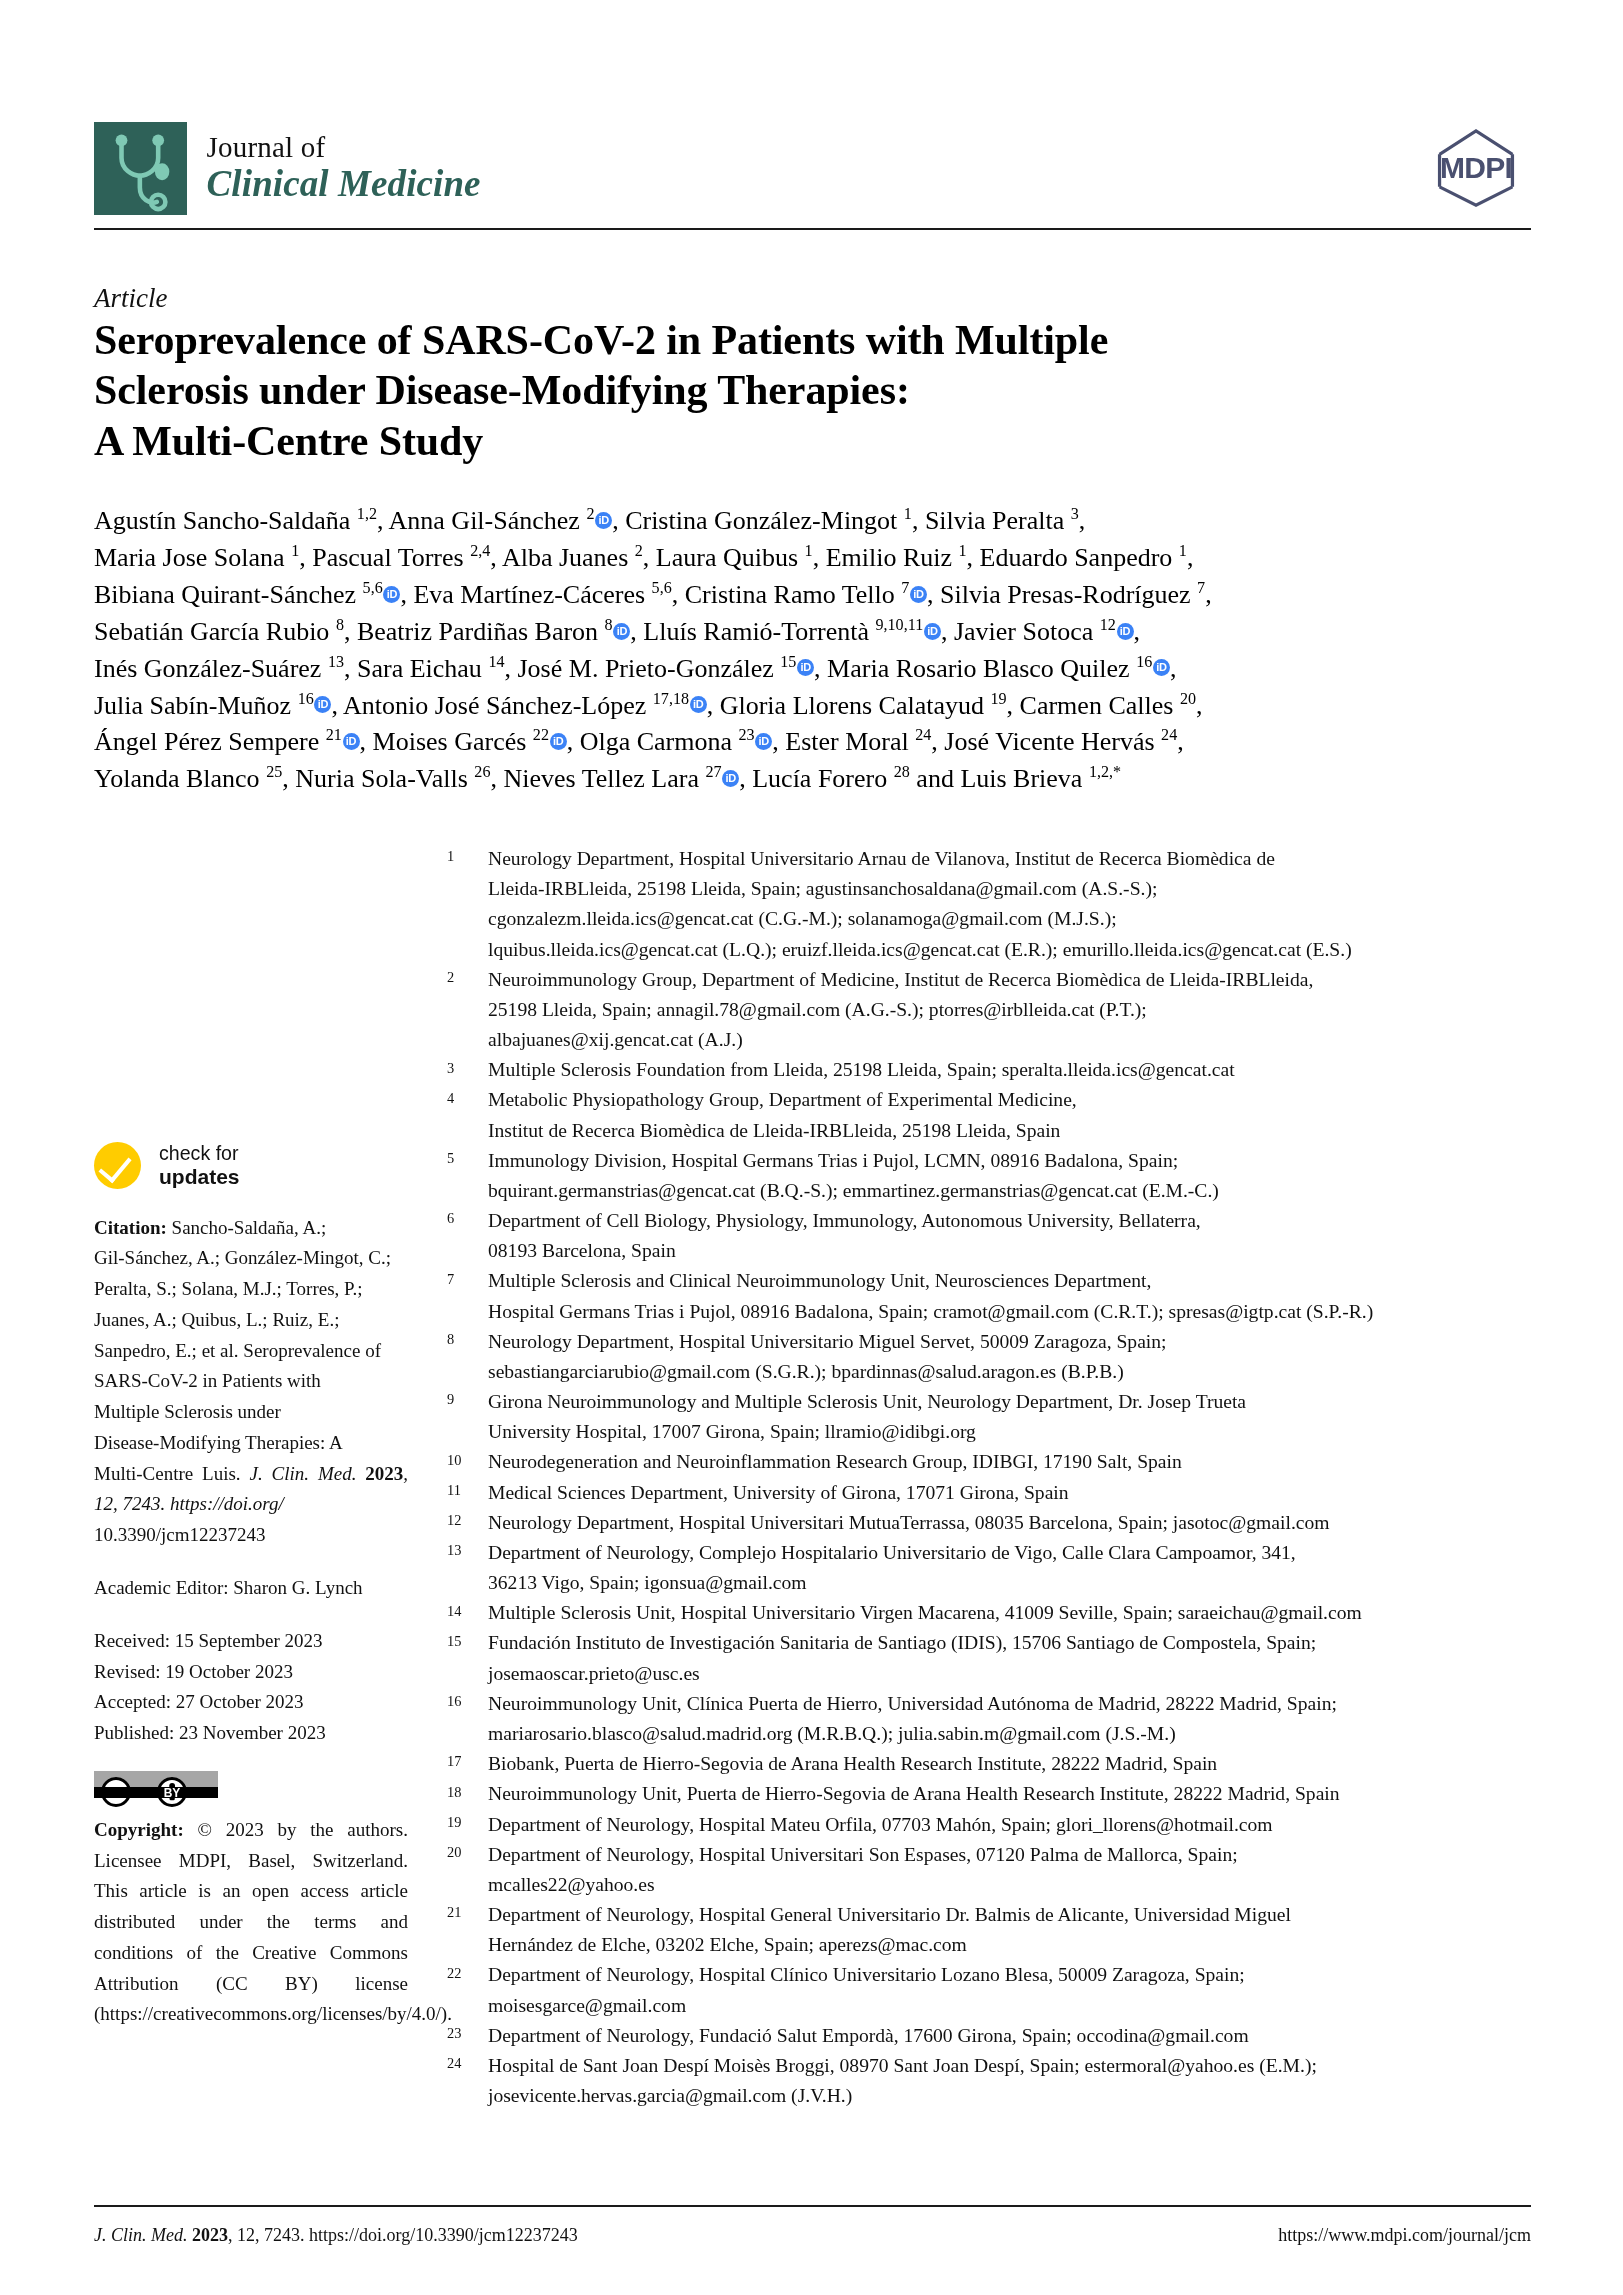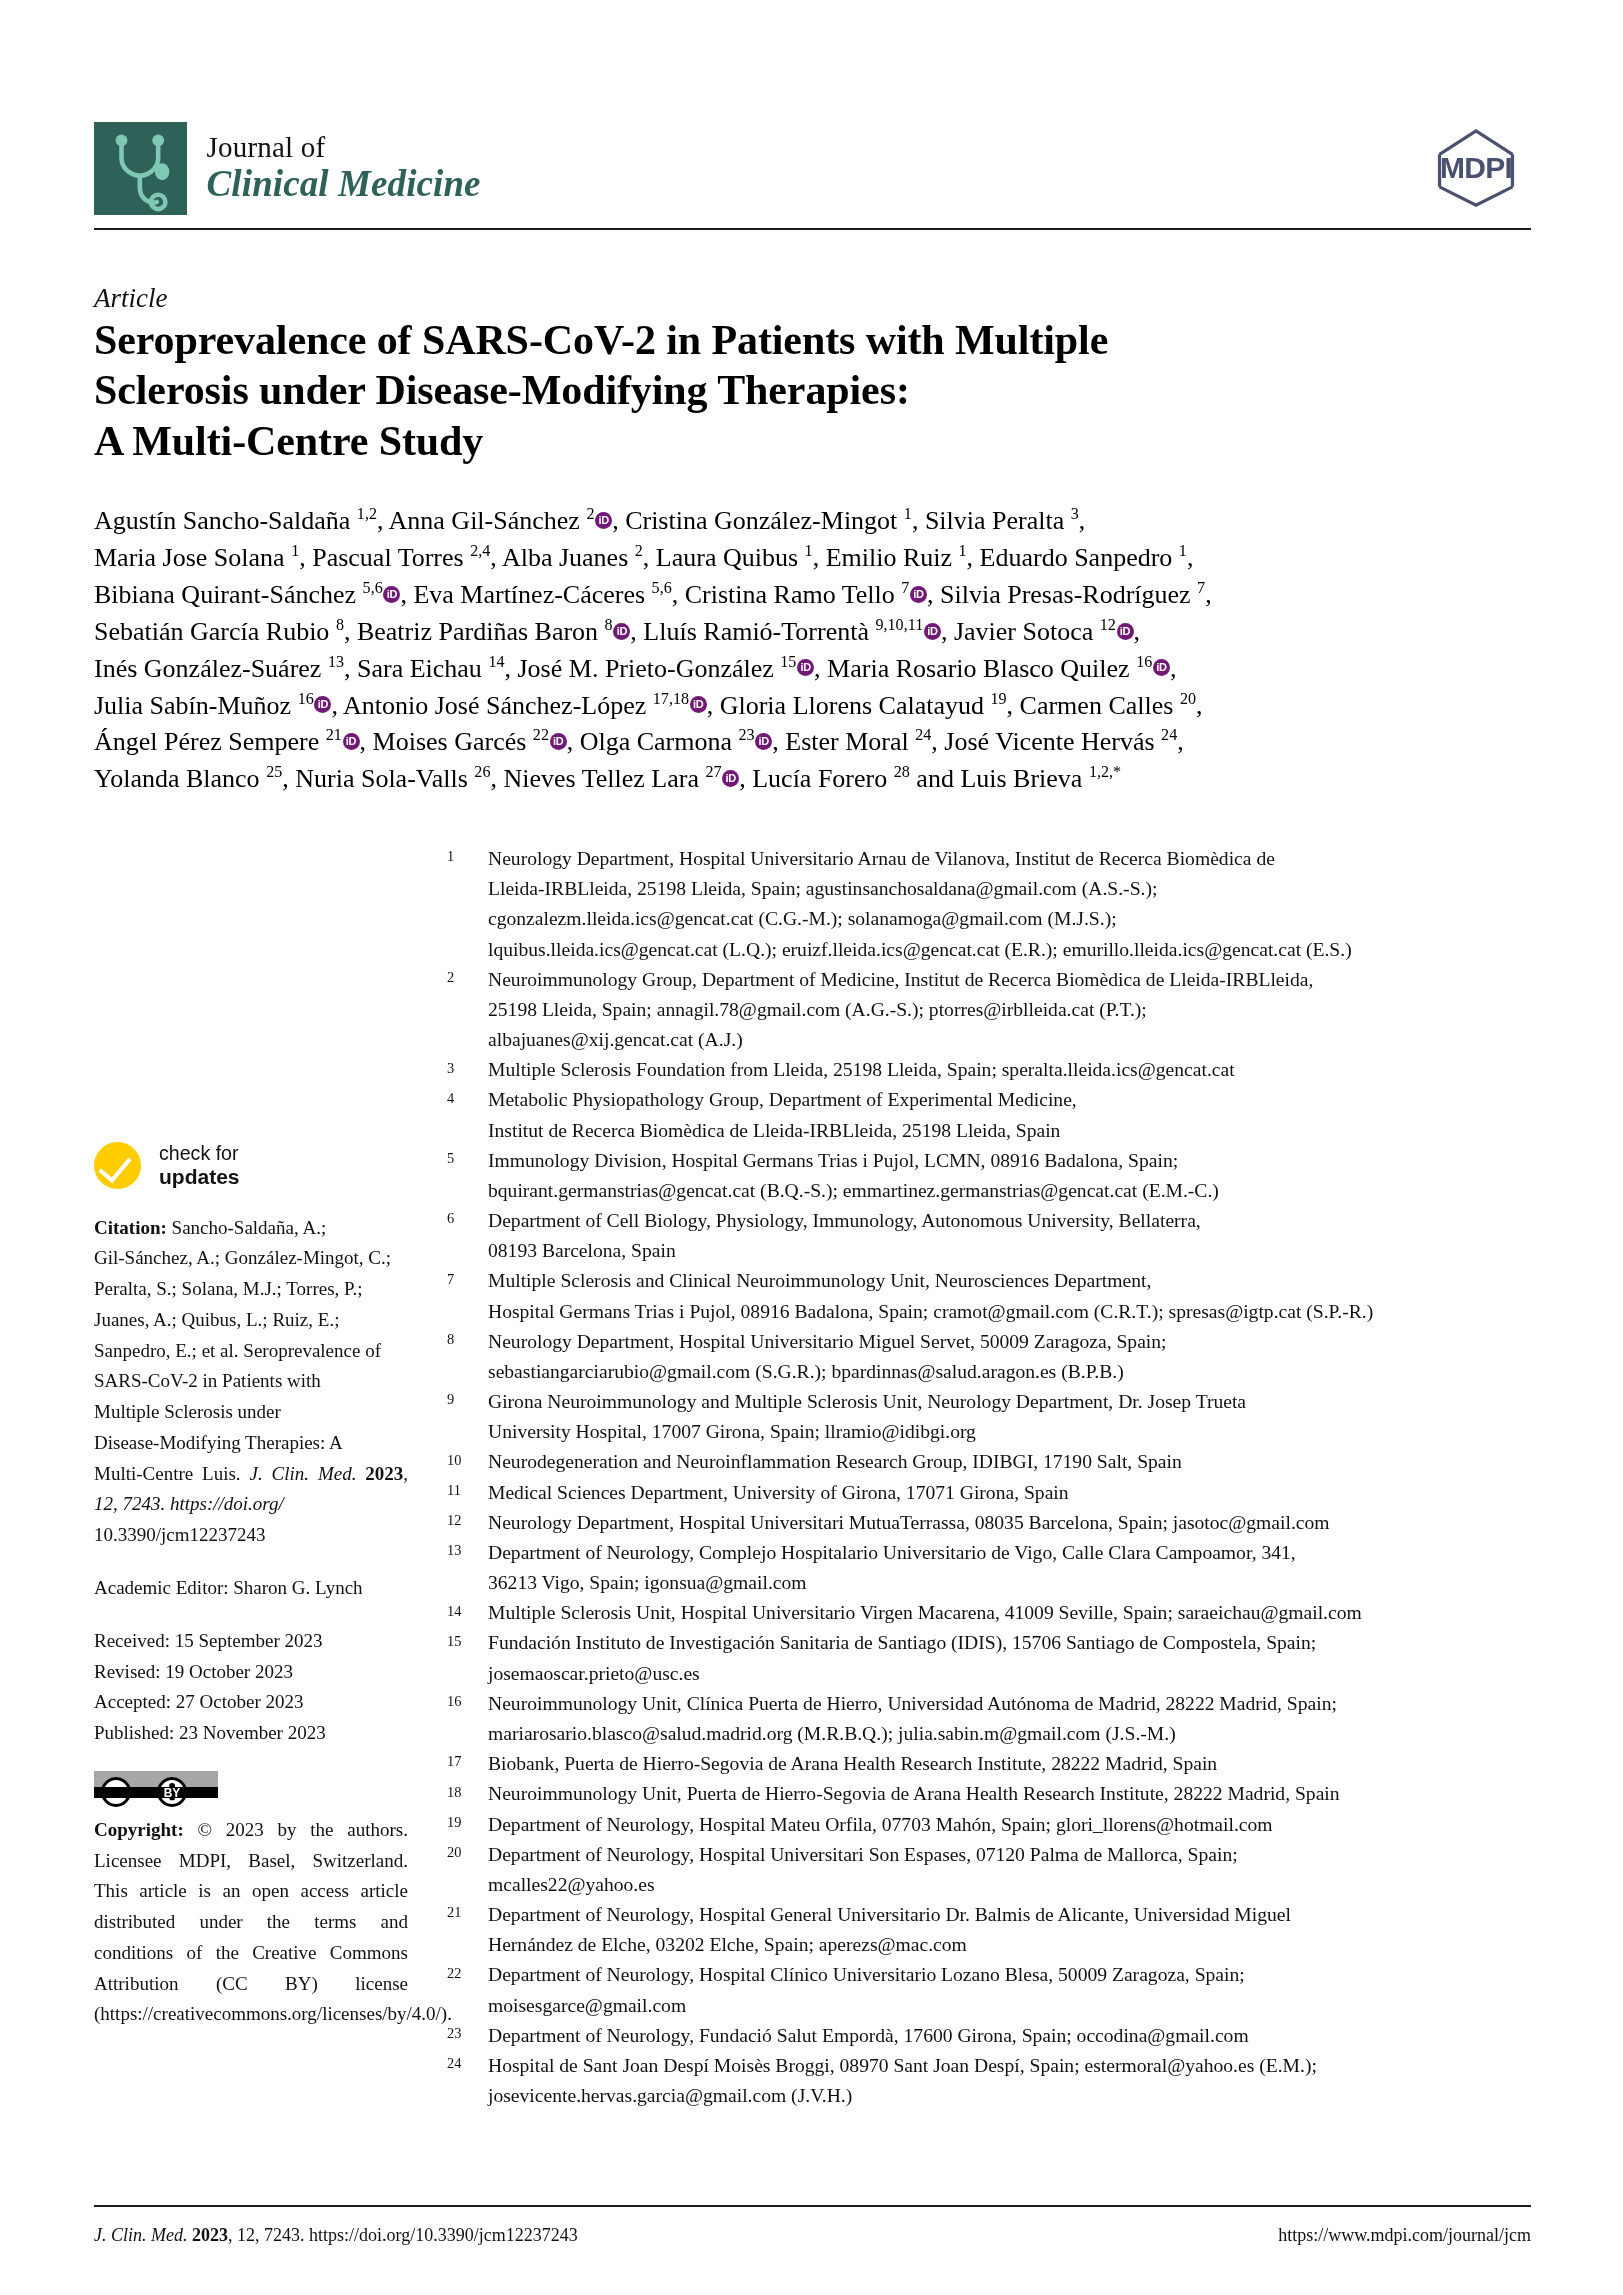--- a/index.html
+++ b/index.html
@@ -105,21 +105,21 @@
     font-size: 26px;
     line-height: 1.42;
     color: #000;
   }
   .authors .ln { white-space: nowrap; display: block; }
   sup { font-size: 0.62em; vertical-align: super; line-height: 0; }
   .orcid {
     display: inline-block;
     width: 17px; height: 17px;
     border-radius: 50%;
-    background: #701a75;
+    background: #3b82f6;
     color: #ffffff;
     font-family: "Liberation Sans", sans-serif;
     font-size: 11px;
     font-weight: bold;
     line-height: 17px;
     text-align: center;
     vertical-align: 5.2px;
     margin-left: 0.7px;
     letter-spacing: -0.3px;
   }

